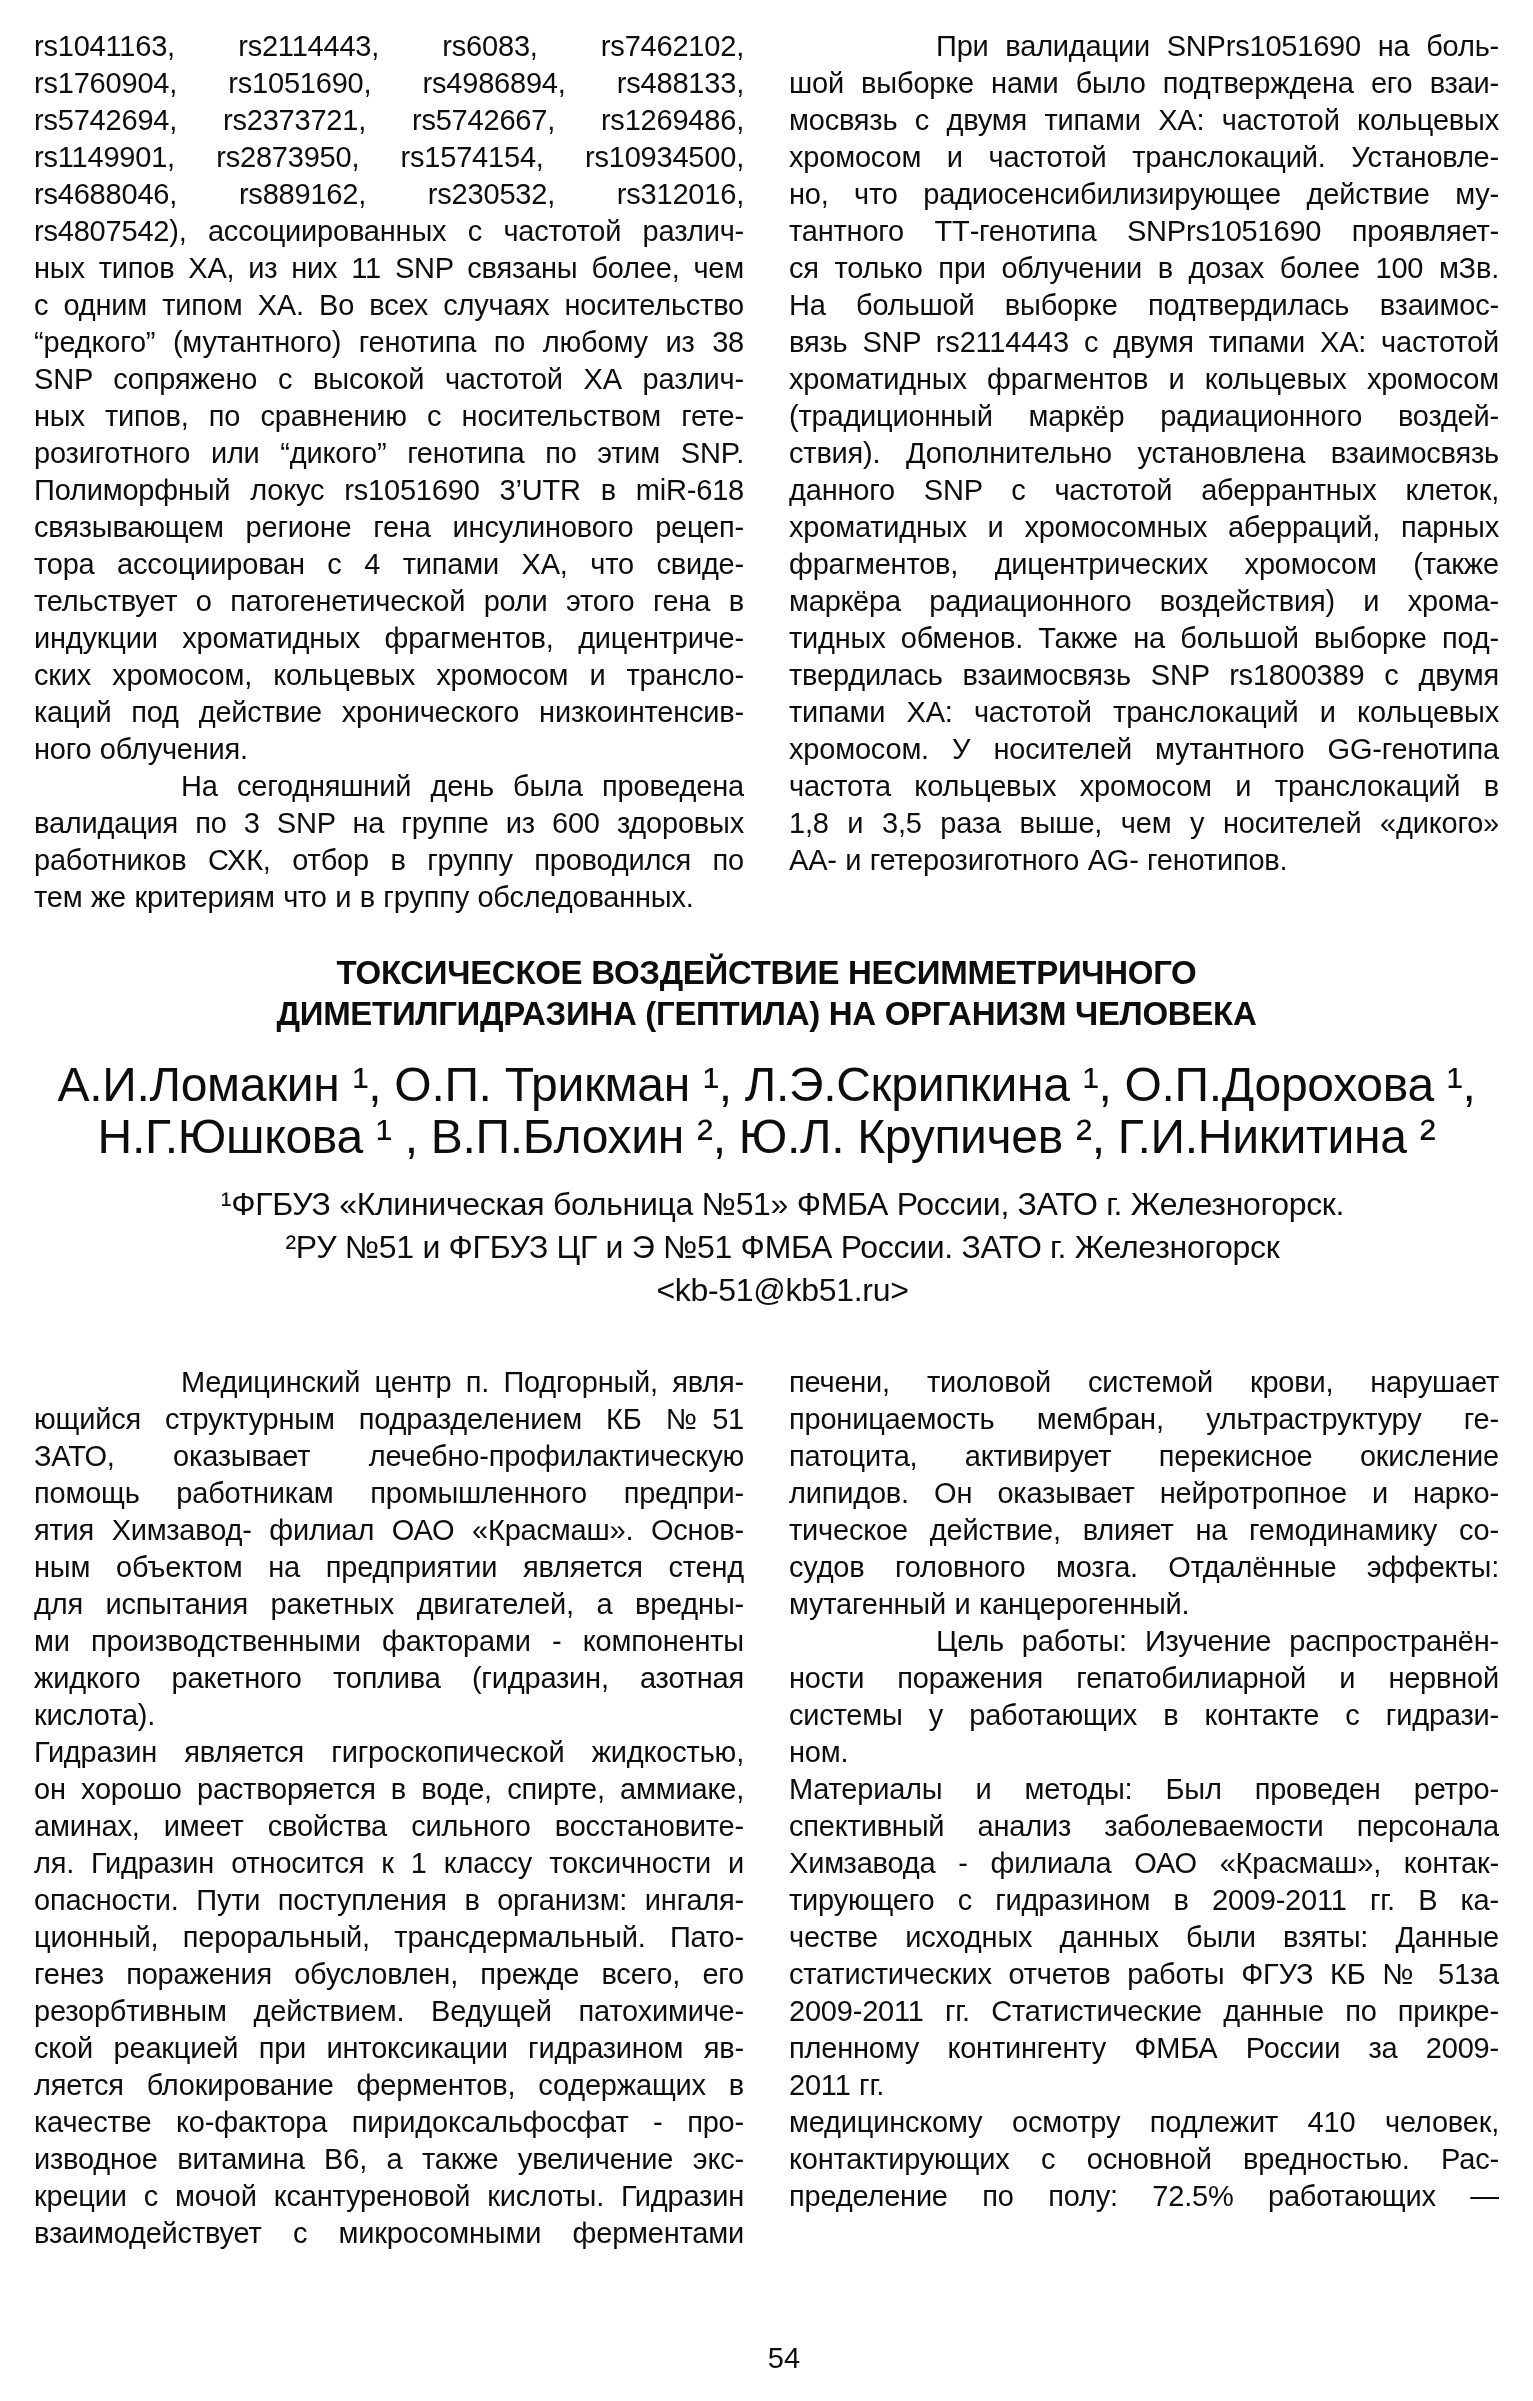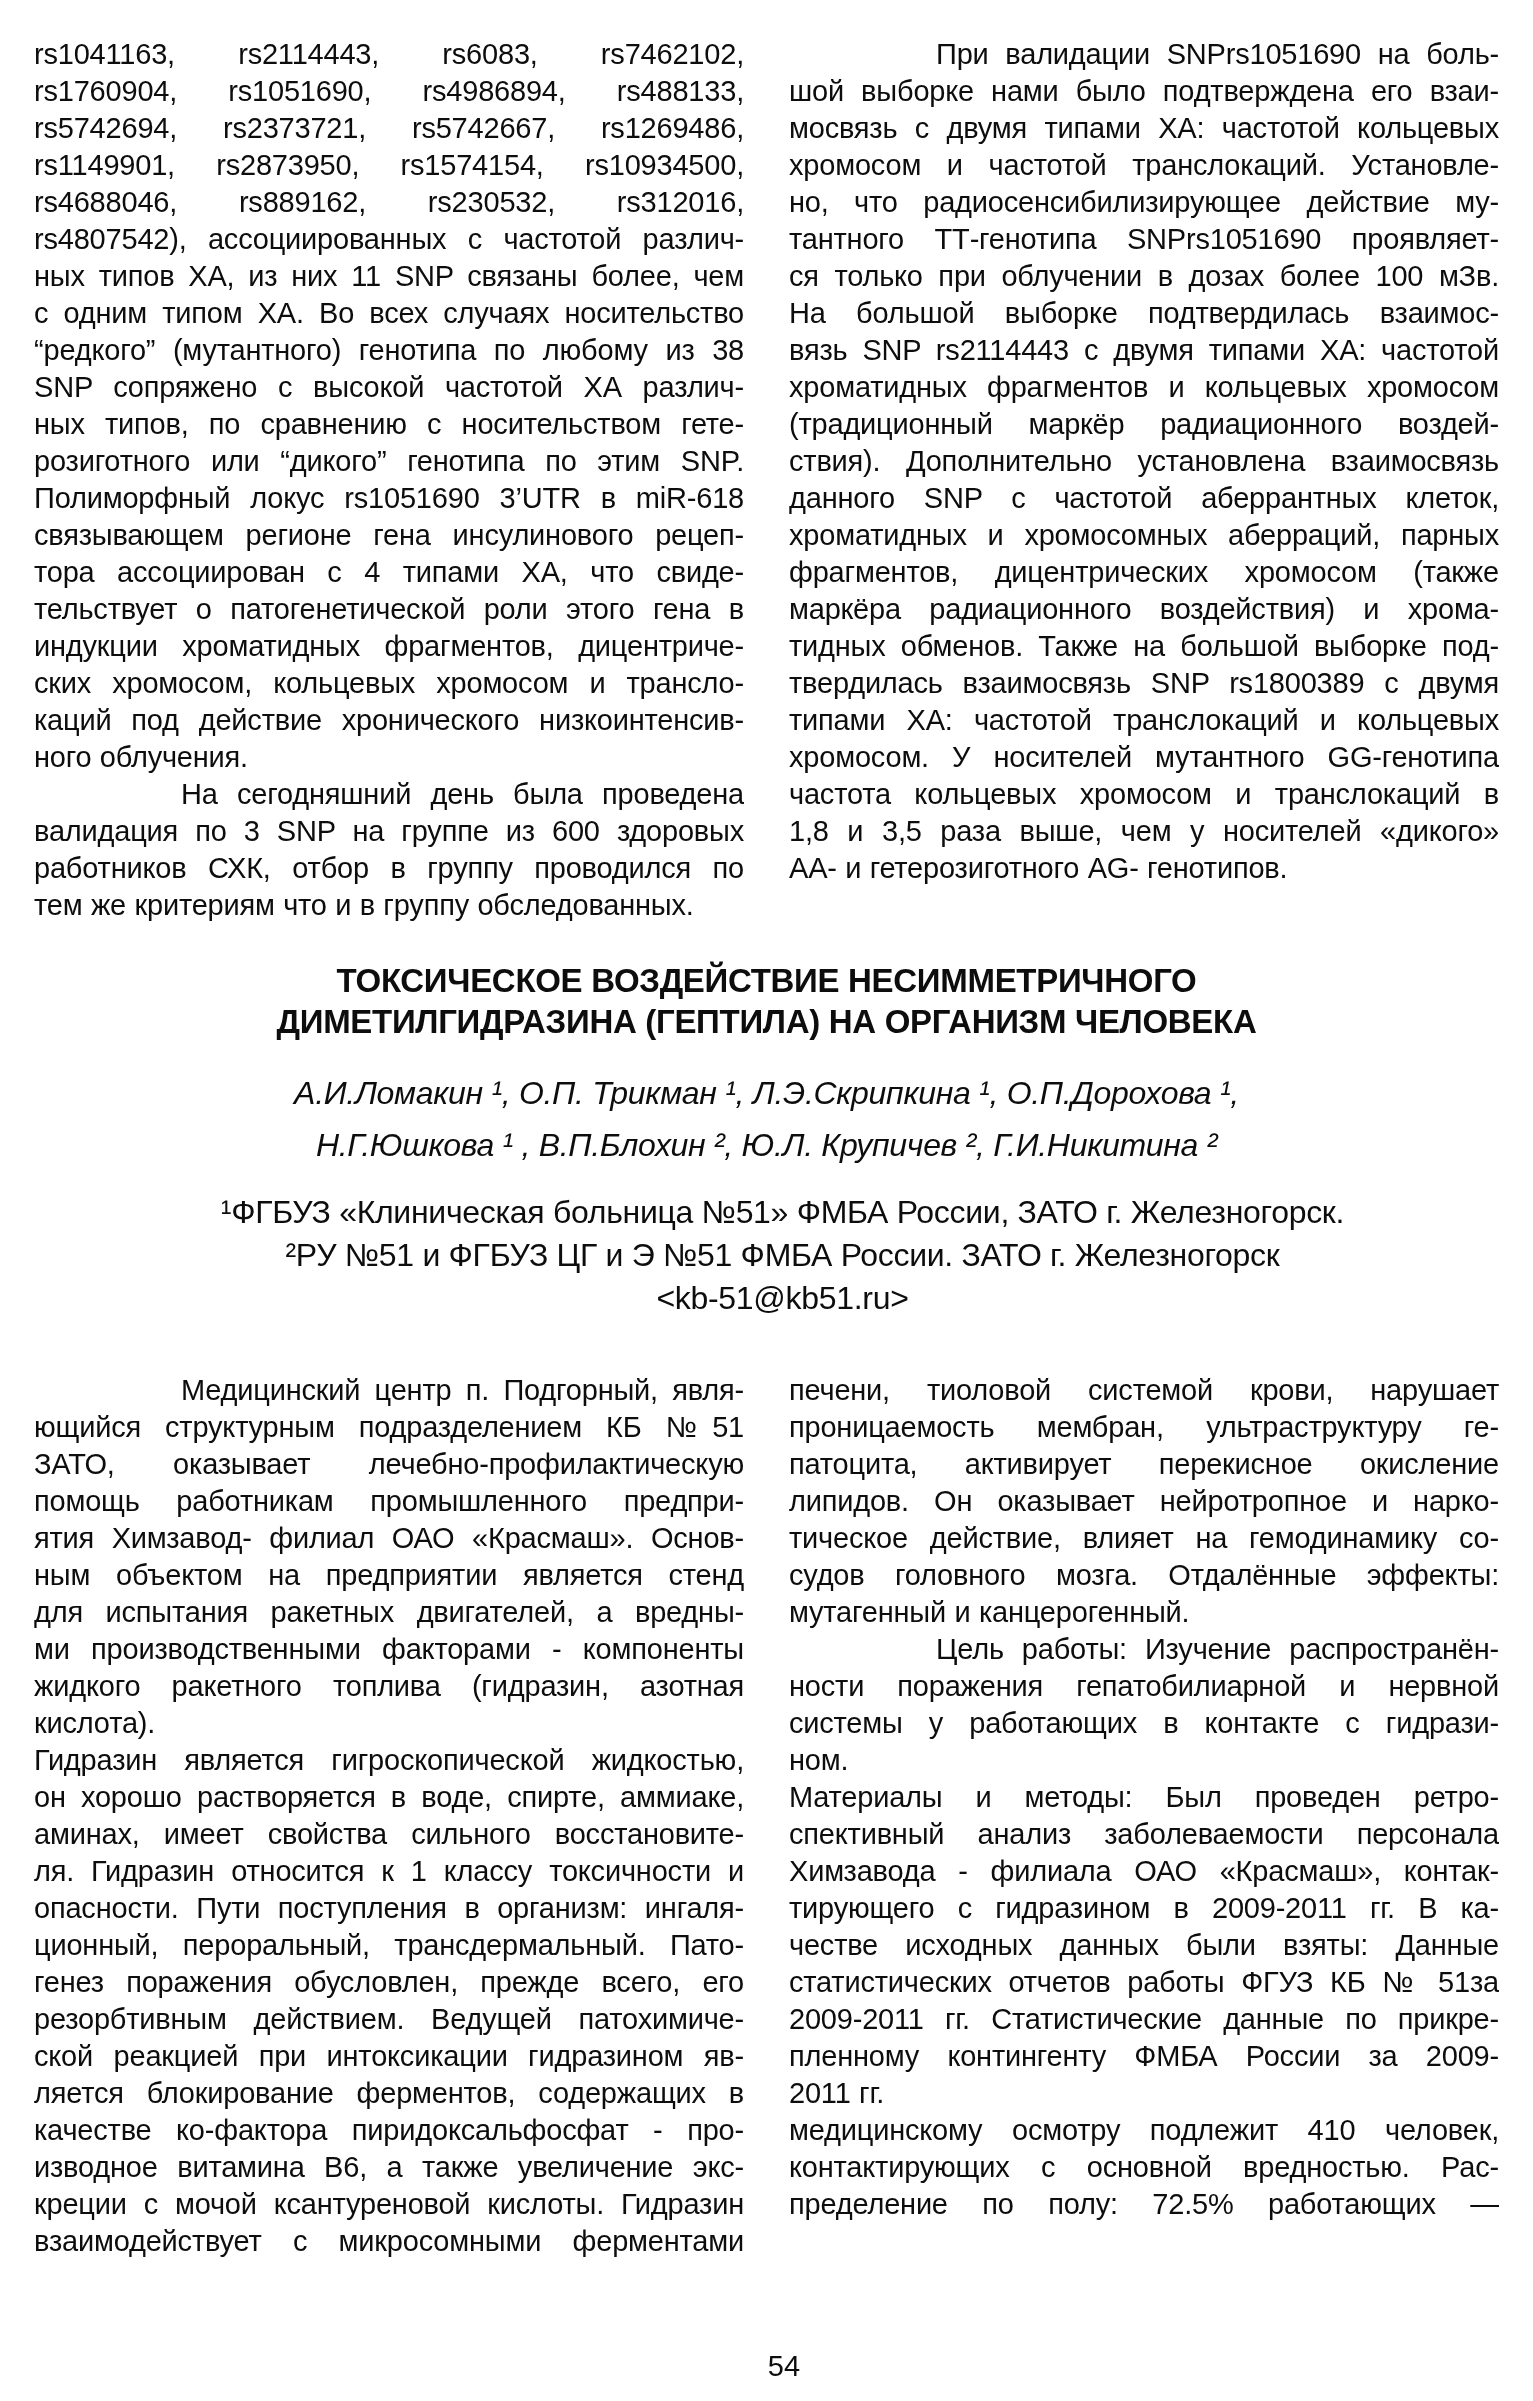--- a/index.html
+++ b/index.html
@@ -10,21 +10,21 @@
     background: #ffffff;
     color: #0d0d0d;
     font-family: "Liberation Sans", "DejaVu Sans", sans-serif;
     overflow: hidden;
   }
   .columns {
     display: flex;
     gap: 45px;
     padding: 0 34px;
   }
-  .sec1 { padding-top: 36px; }
+  .sec1 { padding-top: 28px; }
   .sec2 { margin-top: 52px; }
   .col { flex: 1; min-width: 0; }
   .line {
     font-size: 29px;
     line-height: 37px;
     height: 37px;
     letter-spacing: -0.2px;
     text-align: justify;
     text-align-last: justify;
     overflow: hidden;
@@ -35,24 +35,23 @@
   .heading { text-align: center; }
   .title-block { margin-top: 36px; }
   .title-line {
     font-size: 33px;
     line-height: 41px;
     font-weight: bold;
     letter-spacing: -0.3px;
   }
   .authors-block { margin-top: 25px; }
   .author-line {
-    font-size: 32px;
+    font-size: 48px;
     line-height: 52px;
     letter-spacing: -0.3px;
-    font-style: italic;
   }
   .affil-block { margin-top: 20px; }
   .affil-line {
     font-size: 32px;
     line-height: 43px;
     letter-spacing: -0.3px;
     padding-left: 32px;
   }
   .page-number {
     margin-top: 89px;

